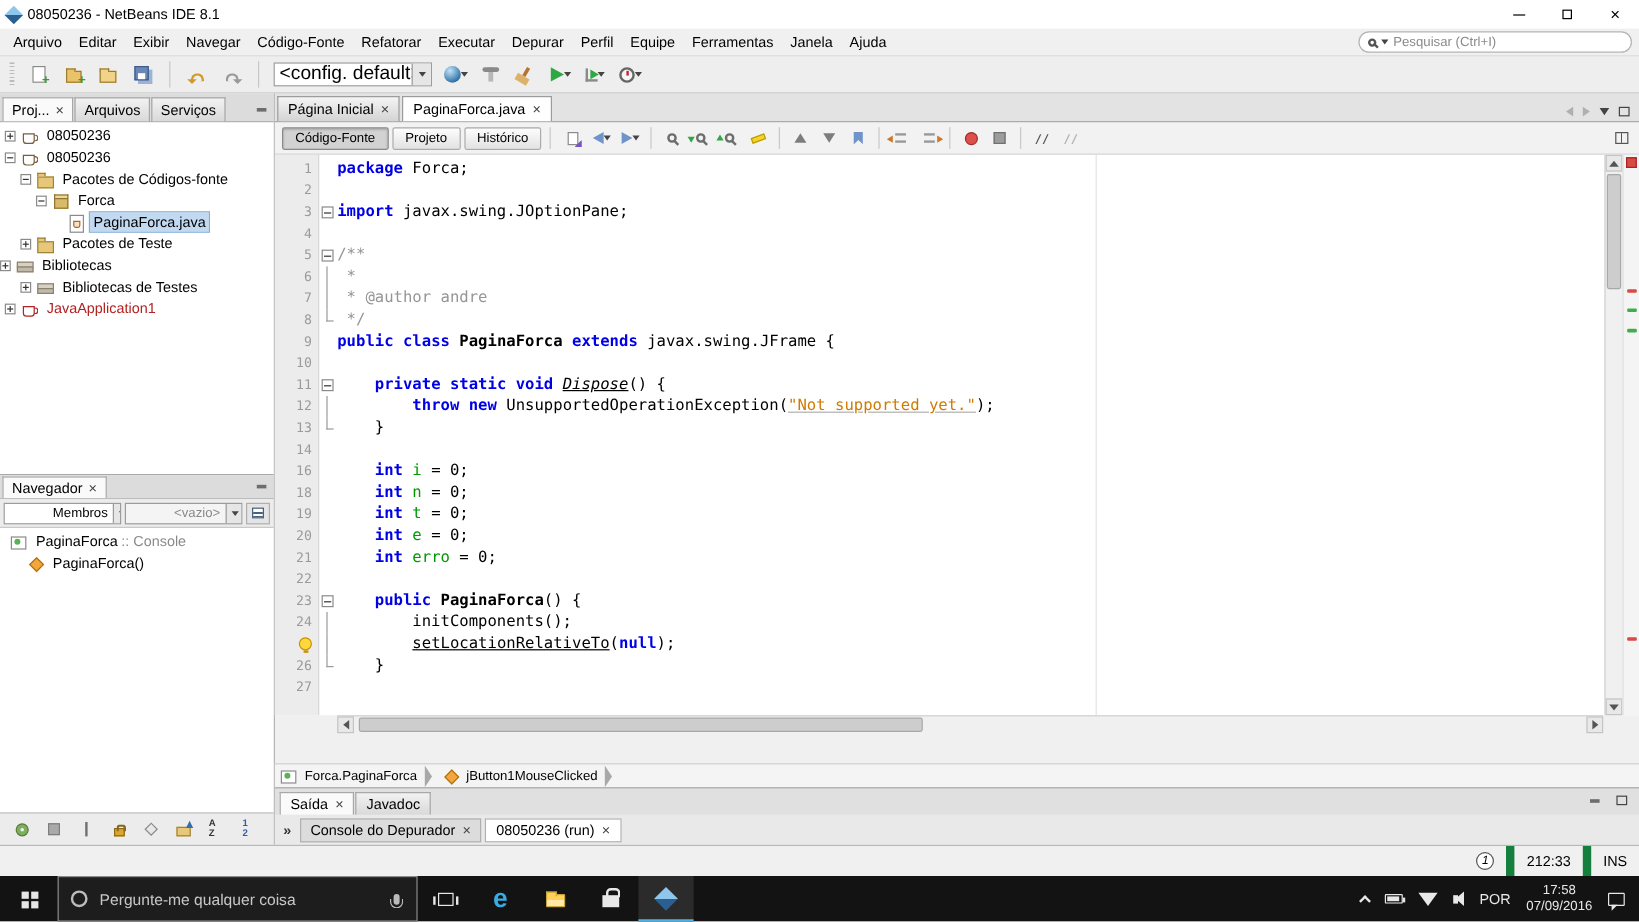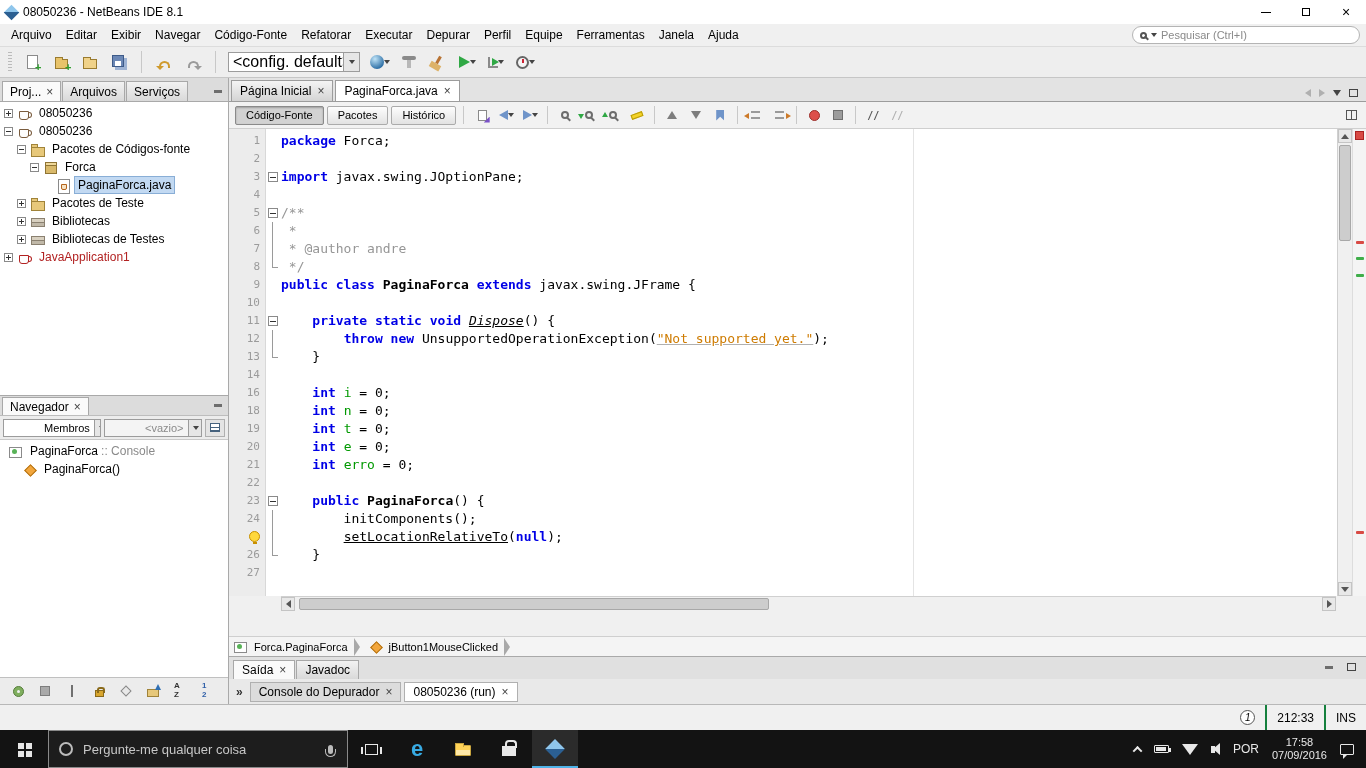--- a/index.html
+++ b/index.html
@@ -224,21 +224,21 @@
   .otab.active { background:#fafafa; }
   .outctl { margin-left:auto; display:flex; align-items:center; gap:10px; padding:0 8px 4px 0; }
   .constabs { height:25px; flex:none; background:#e9e9e9; display:flex; align-items:center; padding-left:3px; gap:3px; }
   .chevd { font-size:12px; color:#333; padding:0 4px; font-weight:bold; }
   .ctab { height:20px; padding:0 8px; display:inline-flex; align-items:center; gap:6px; background:#dcdcdc; border:1px solid #b0b0b0; font-size:12px; }
   .ctab.active { background:#fff; }
 
   
   .statusbar { height:26px; flex:none; background:#f0f0f0; border-top:1px solid #b8b8b8; display:flex; align-items:center; }
   .sb-right { margin-left:auto; display:flex; align-items:center; height:100%; }
-  .sb-cell { padding:0 10px; display:flex; align-items:center; height:100%; border-left:2px solid #15803d; font-size:12px; }
+  .sb-cell { padding:0 10px; display:flex; align-items:center; height:100%; border-left:7px solid #15803d; font-size:12px; }
   .notifc { width:15px; height:15px; border:1px solid #555; border-radius:50%; display:inline-flex; align-items:center; justify-content:center; font-size:10px; background:#fff; }
 
   
   .taskbar { height:38px; flex:none; background:#131313; display:flex; align-items:stretch; color:#e8e8e8; }
   .tk-start { width:48px; display:flex; align-items:center; justify-content:center; }
   .ic-win { width:6px; height:6px; background:#e6e6e6; box-shadow:8px 0 0 #e6e6e6, 0 8px 0 #e6e6e6, 8px 8px 0 #e6e6e6; margin:-7px 7px 0 0; }
   .tk-search { width:300px; background:#1d1d1d; border:1px solid #8a8a8a; display:flex; align-items:center; gap:10px; padding:0 10px; color:#c7c7c7; font-size:13px; }
   .ic-cortana { width:14px; height:14px; border:2px solid #bbb; border-radius:50%; flex:none; }
   .tk-search .ph { flex:1; white-space:nowrap; overflow:hidden; }
   .ic-mic { width:5px; height:9px; background:#bbb; border-radius:3px; margin-right:4px; flex:none; }
@@ -414,21 +414,21 @@
           <div class="trow" style="padding-left: 43px;">
             <span class="exp noexp"></span>
             <i class="ni ni-javafile"></i>
             <span class="tlabel sel">PaginaForca.java</span>
           </div>
           <div class="trow" style="padding-left: 17px;">
             <span class="exp plus"></span>
             <i class="ni ni-srcroot"></i>
             <span class="tlabel">Pacotes de Teste</span>
           </div>
-          <div class="trow" style="padding-left: 17px;">
+          <div class="trow" style="">
             <span class="exp plus"></span>
             <i class="ni ni-libs"></i>
             <span class="tlabel">Bibliotecas</span>
           </div>
           <div class="trow" style="padding-left: 17px;">
             <span class="exp plus"></span>
             <i class="ni ni-libs"></i>
             <span class="tlabel">Bibliotecas de Testes</span>
           </div>
           <div class="trow" style="padding-left: 4px;">
@@ -519,21 +519,21 @@
           <i class="arr-l"></i>
           <i class="arr-r"></i>
           <i class="arr-d"></i>
           <i class="maxi"></i>
         </span>
       </div>
 
       <div class="edtb">
         <span id="view-buttons" style="display:inline-flex;gap:3px;">
             <span class="vbtn active">Código-Fonte</span>
-            <span class="vbtn">Pacotes</span>
+            <span class="vbtn">Projeto</span>
             <span class="vbtn">Histórico</span>
           </span>
         <i class="esep"></i>
         <span id="ed-icons" style="display:inline-flex;align-items:center;gap:2px;">
             <span class="ebtn">
               <i class="ic ic-lastedit"></i>
             </span>
             <span class="ebtn">
               <i class="ic ic-arrl"></i>
               <i class="caret"></i>

